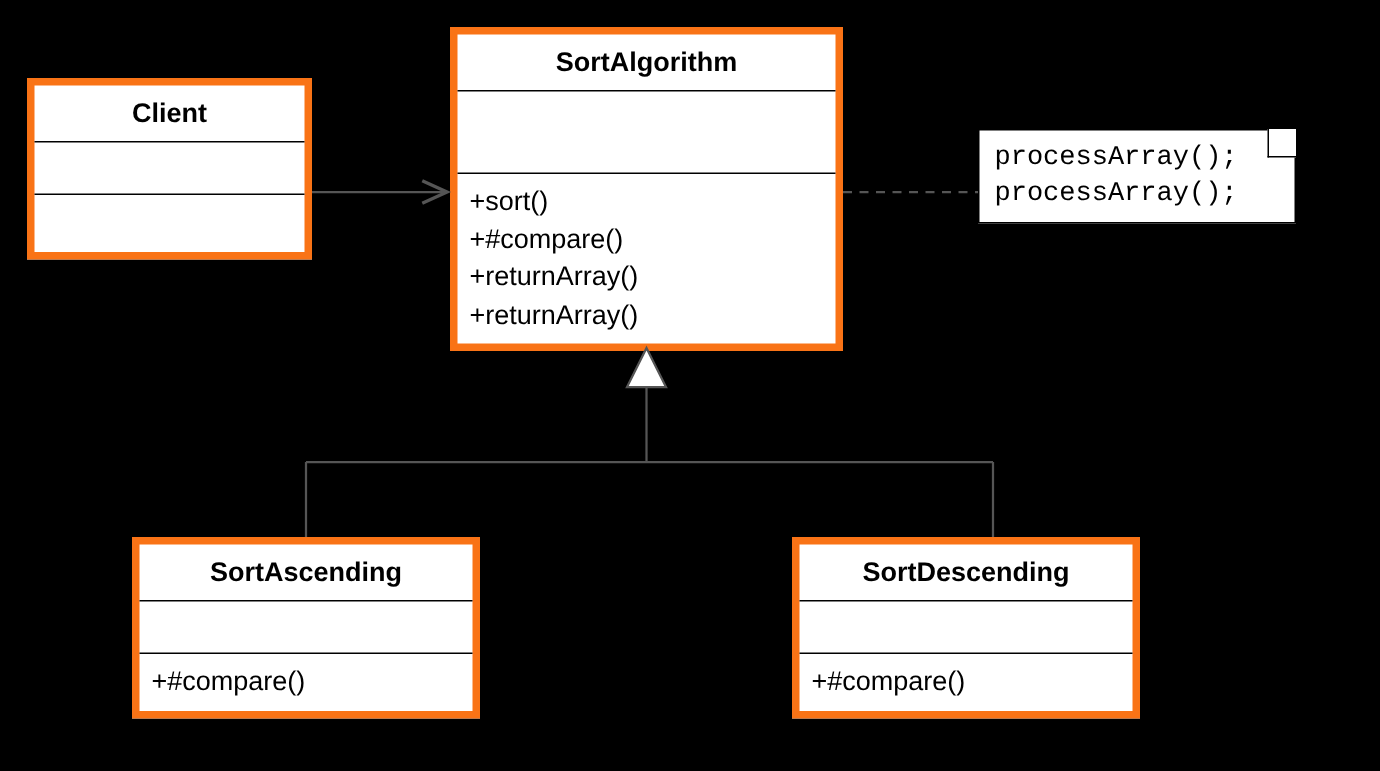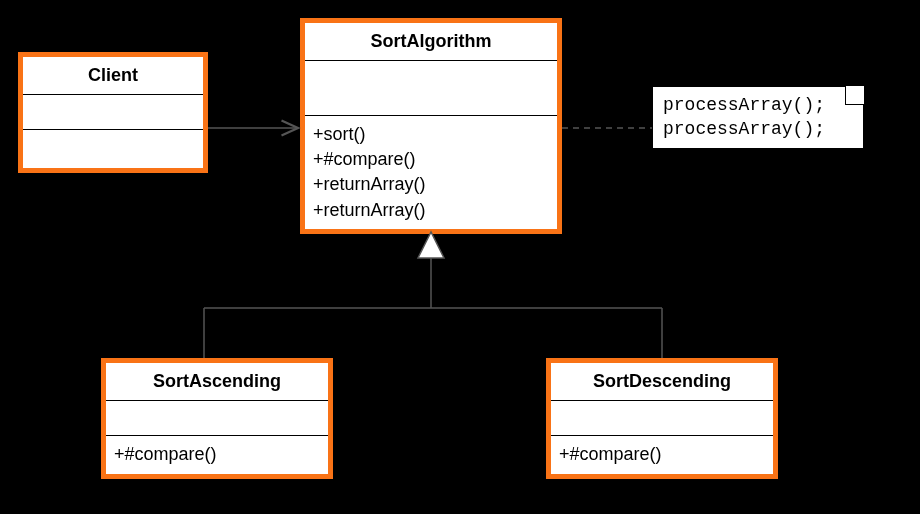--- a/index.html
+++ b/index.html
@@ -95,29 +95,29 @@
     <div>+returnArray()</div>
   </div>
 </div>
 
 <div class="note" style="left:652px; top:86px; width:212px;">
   <div class="fold"></div>
   <div>processArray();</div>
   <div>processArray();</div>
 </div>
 
-<div class="uml-class" style="left:101px; top:358px; width:232px;">
+<div class="uml-class" style="left:88px; top:358px; width:232px;">
   <div class="uml-title">SortAscending</div>
   <div class="uml-attrs"></div>
   <div class="uml-ops">
     <div>+#compare()</div>
   </div>
 </div>
 
-<div class="uml-class" style="left:546px; top:358px; width:232px;">
+<div class="uml-class" style="left:528px; top:358px; width:232px;">
   <div class="uml-title">SortDescending</div>
   <div class="uml-attrs"></div>
   <div class="uml-ops">
     <div>+#compare()</div>
   </div>
 </div>
 
 <svg class="connectors">
   <defs>
     <marker id="arrow-open" markerWidth="14" markerHeight="14" refX="12" refY="6" orient="auto">

